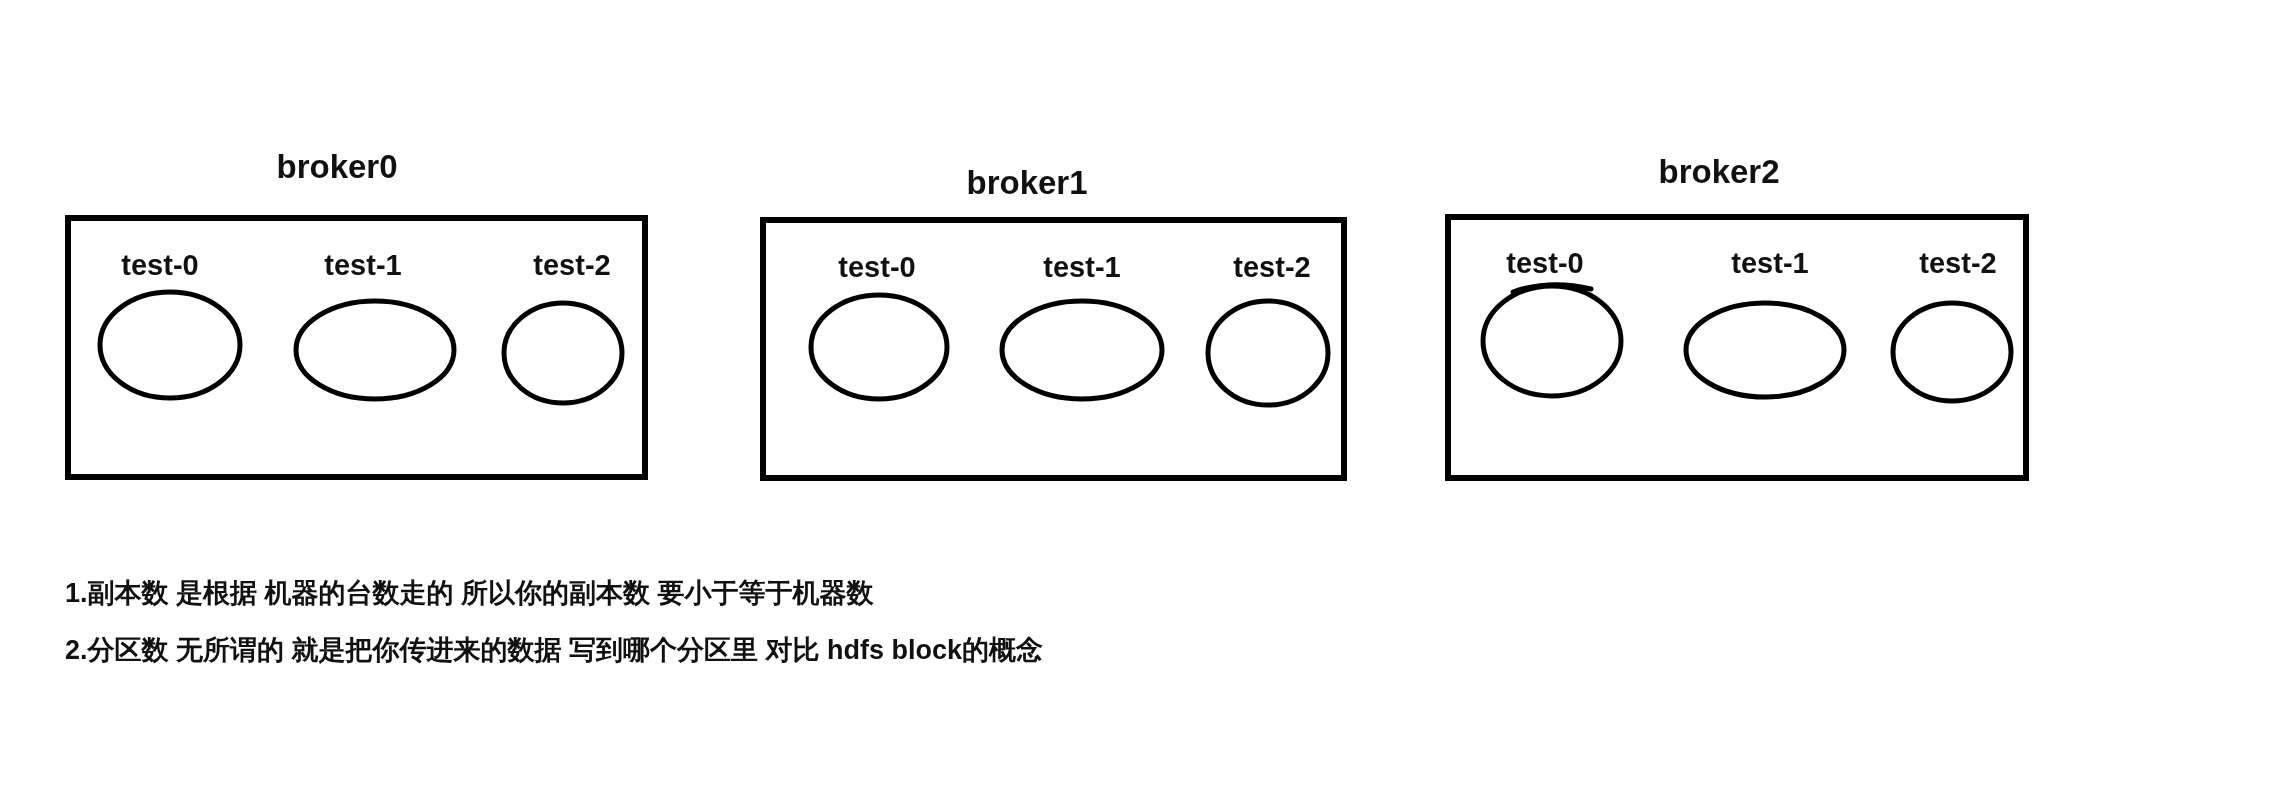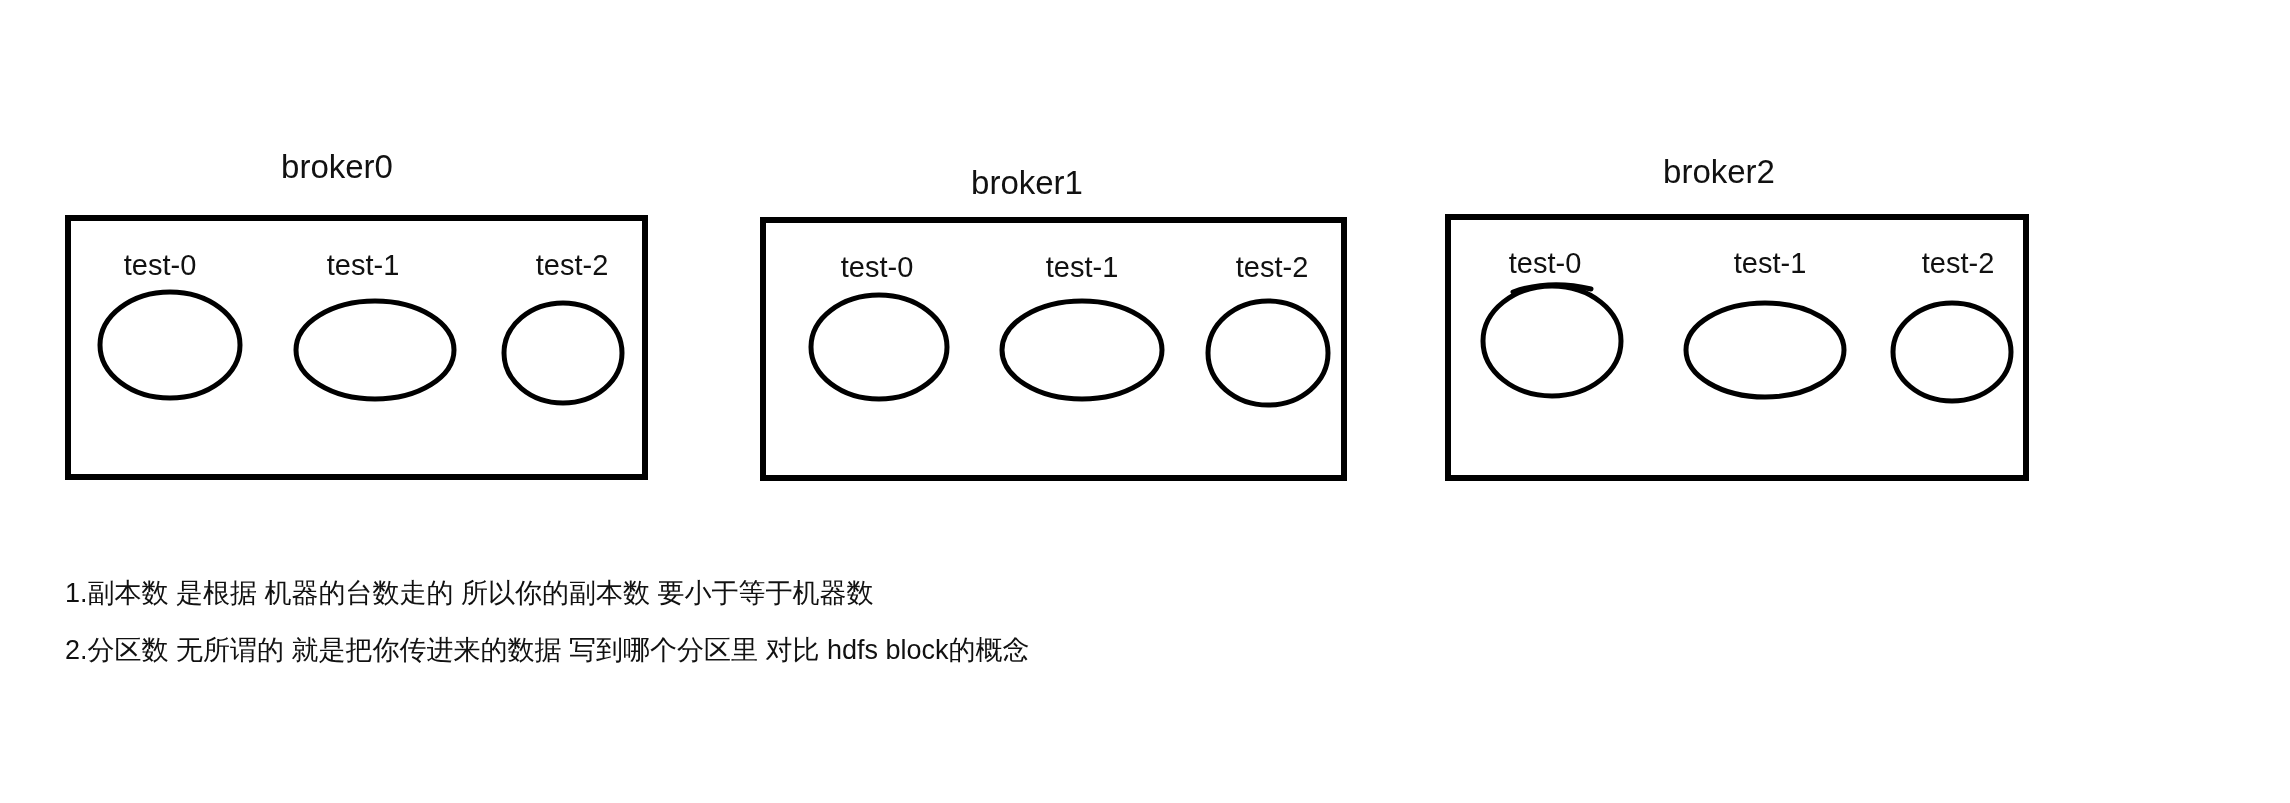--- a/index.html
+++ b/index.html
@@ -7,20 +7,21 @@
     padding: 0;
     background: #ffffff;
   }
   .canvas {
     position: relative;
     width: 2290px;
     height: 704px;
     background: #ffffff;
     font-family: "Liberation Sans", sans-serif;
     overflow: hidden;
+    font-weight: bold;
   }
   svg text {
     font-family: "Liberation Sans", sans-serif;
   }
   .broker-label {
     font-size: 33px;
     fill: #111111;
   }
   .partition-label {
     font-size: 29px;

